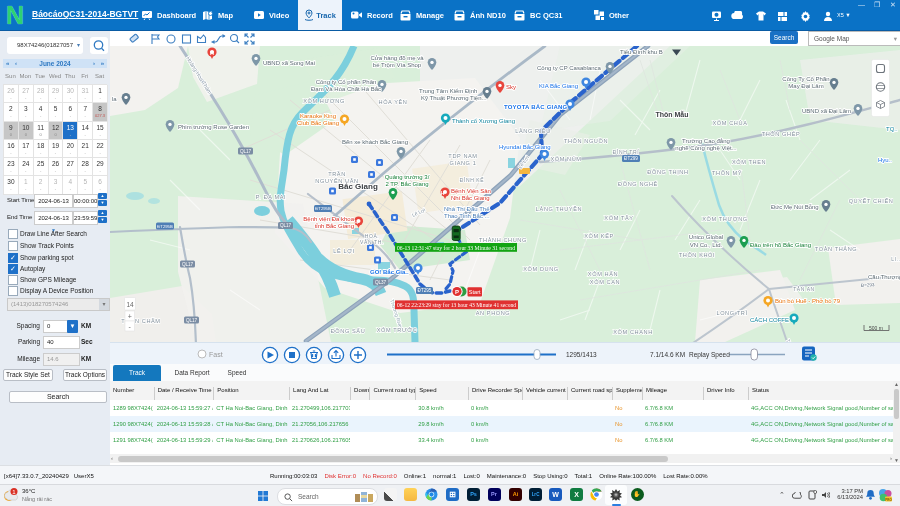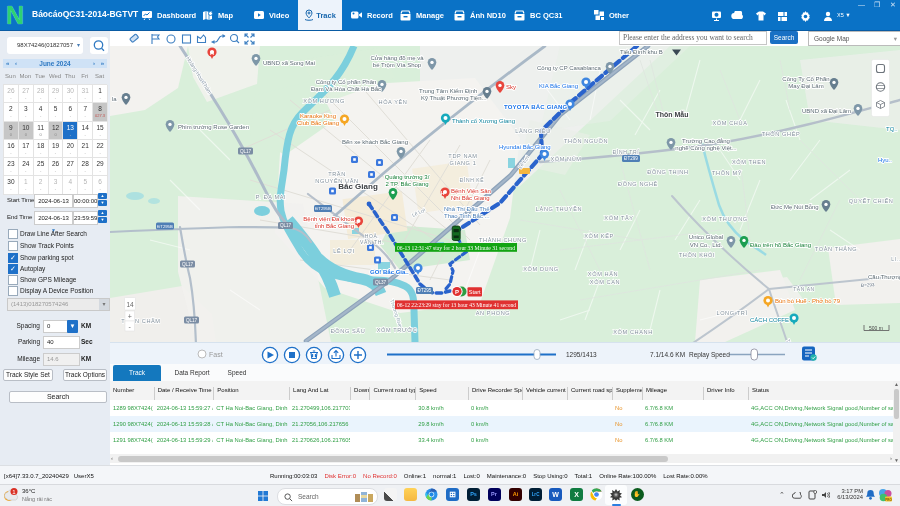--- a/index.html
+++ b/index.html
@@ -1,21 +1,21 @@
 <!DOCTYPE html>
 <html><head>
 <meta charset="utf-8">
 <style>
 html,body{margin:0;padding:0;}
 body{width:900px;height:506px;overflow:hidden;font-family:"Liberation Sans",sans-serif;position:relative;background:#fff;}
 #app{position:absolute;left:0;top:0;width:900px;height:506px;}
 
 #nav{position:absolute;left:0;top:0;width:900px;height:30px;background:#0a72c6;border-bottom:1px solid #0a5ba3;}
 #nav .logo{position:absolute;left:6px;top:1px;font-size:25px;font-weight:bold;color:#2ed173;text-shadow:0 0 1px #9ff;}
-#nav .title{position:absolute;left:32px;top:9px;font-size:8.5px;font-weight:bold;color:#fff;}
+#nav .title{position:absolute;left:32px;top:9px;font-size:8.5px;font-weight:bold;color:#fff;text-decoration:underline;}
 .mitem{position:absolute;top:0;height:30px;display:flex;align-items:center;color:#fff;font-size:7.5px;font-weight:bold;}
 .mitem svg{margin-right:4px;}
 #tracktab{position:absolute;left:298px;top:0;width:44px;height:30px;background:#edf3fb;display:flex;align-items:center;justify-content:center;color:#1766ad;font-size:7.5px;font-weight:bold;}
 .winbtn{position:absolute;top:0px;color:#cfe3f5;font-size:7px;}
 .navico{position:absolute;top:11px;}
 #userlbl{position:absolute;left:837px;top:12px;color:#fff;font-size:5.5px;}
 
 #strip{position:absolute;left:110px;top:31px;width:790px;height:15px;background:#fff;}
 #lefttop{position:absolute;left:0;top:31px;width:110px;height:15px;background:#e7ecf3;}
 #addr{position:absolute;left:619px;top:31px;width:143px;height:12px;border:1px solid #c6c6c6;background:#fff;font-family:"Liberation Serif",serif;font-size:7.5px;color:#666;padding-left:3px;line-height:12px;}
@@ -189,21 +189,20 @@
         </g>
       <g transform="translate(104,0)">
           <circle cx="5" cy="5" r="3.5"></circle>
           <path d="M7.5 7.5L10 10"></path>
         </g>
       <g transform="translate(119,0)">
           <path d="M1 4V1h3M7 1h3v3M10 8v3H7M4 11H1V8M1 1l3.5 3.5M10 1L6.5 4.5M10 11L6.5 7.5M1 11l3.5-3.5"></path>
         </g>
     </svg>
   </div>
-  <div id="addr">Please enter the address you want to search</div>
   <div id="searchbtn">Search</div>
   <div id="gmapsel">Google Map</div>
 
   <div id="lp">
     <div class="selbox">98X74246(01827057</div>
     <div class="magbox"><svg width="18" height="17" viewBox="0 0 18 17">
           <circle cx="8.5" cy="8" r="4.2" fill="none" stroke="#2f79c2" stroke-width="1.3"></circle>
           <line x1="11.5" y1="11.3" x2="14" y2="13.8" stroke="#2f79c2" stroke-width="1.3"></line>
         </svg></div>
     <div id="cal">

